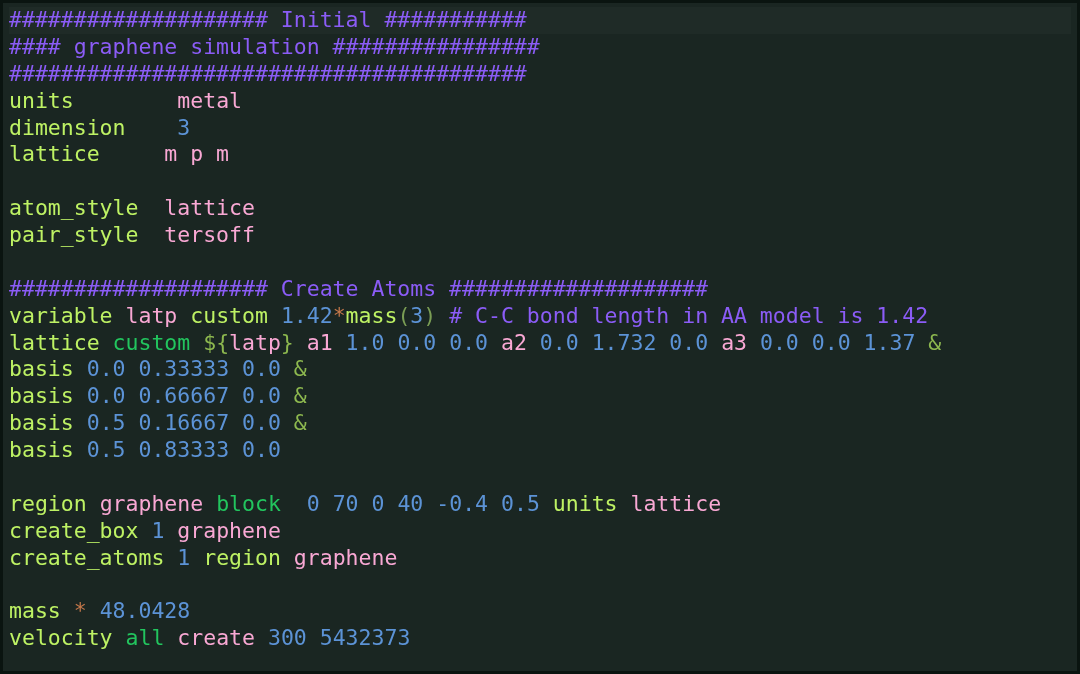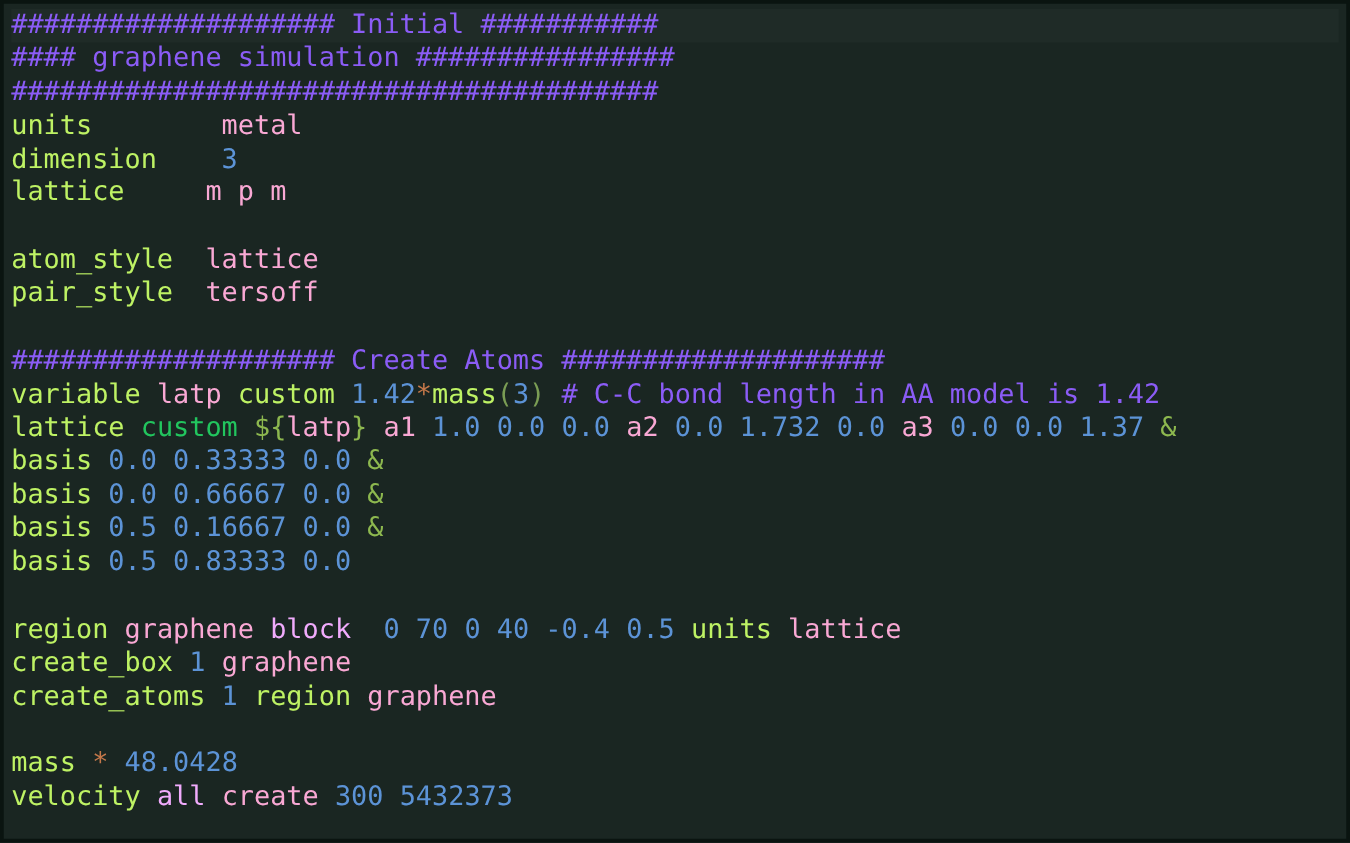--- a/index.html
+++ b/index.html
@@ -11,21 +11,21 @@
     line-height: 1.25;
     color: #dcdccc;
     padding: 4px 6px 8px 6px;
     border: 3px solid #0a1410;
   }
   pre { white-space: pre; font-family: inherit; }
 
   
   .cm  { color: #8b5cf6; }          
   .kw  { color: #bef264; }          
-  .kw2 { color: #f0abfc; }          
+  .kw2 { color: #22c55e; }          
   .cy  { color: #22c55e; }          
   .num { color: #5c93d6; }          
   .op  { color: #c5784a; }          
   .par { color: #7a9d54; }          
   .amp { color: #8db84f; }          
   .dol { color: #8db84f; }          
   .wht { color: #f9a8d4; }          
   .highlight { background: rgba(255,255,255,0.025); display: inline-block; width: 100%; }
 </style>
 </head>

